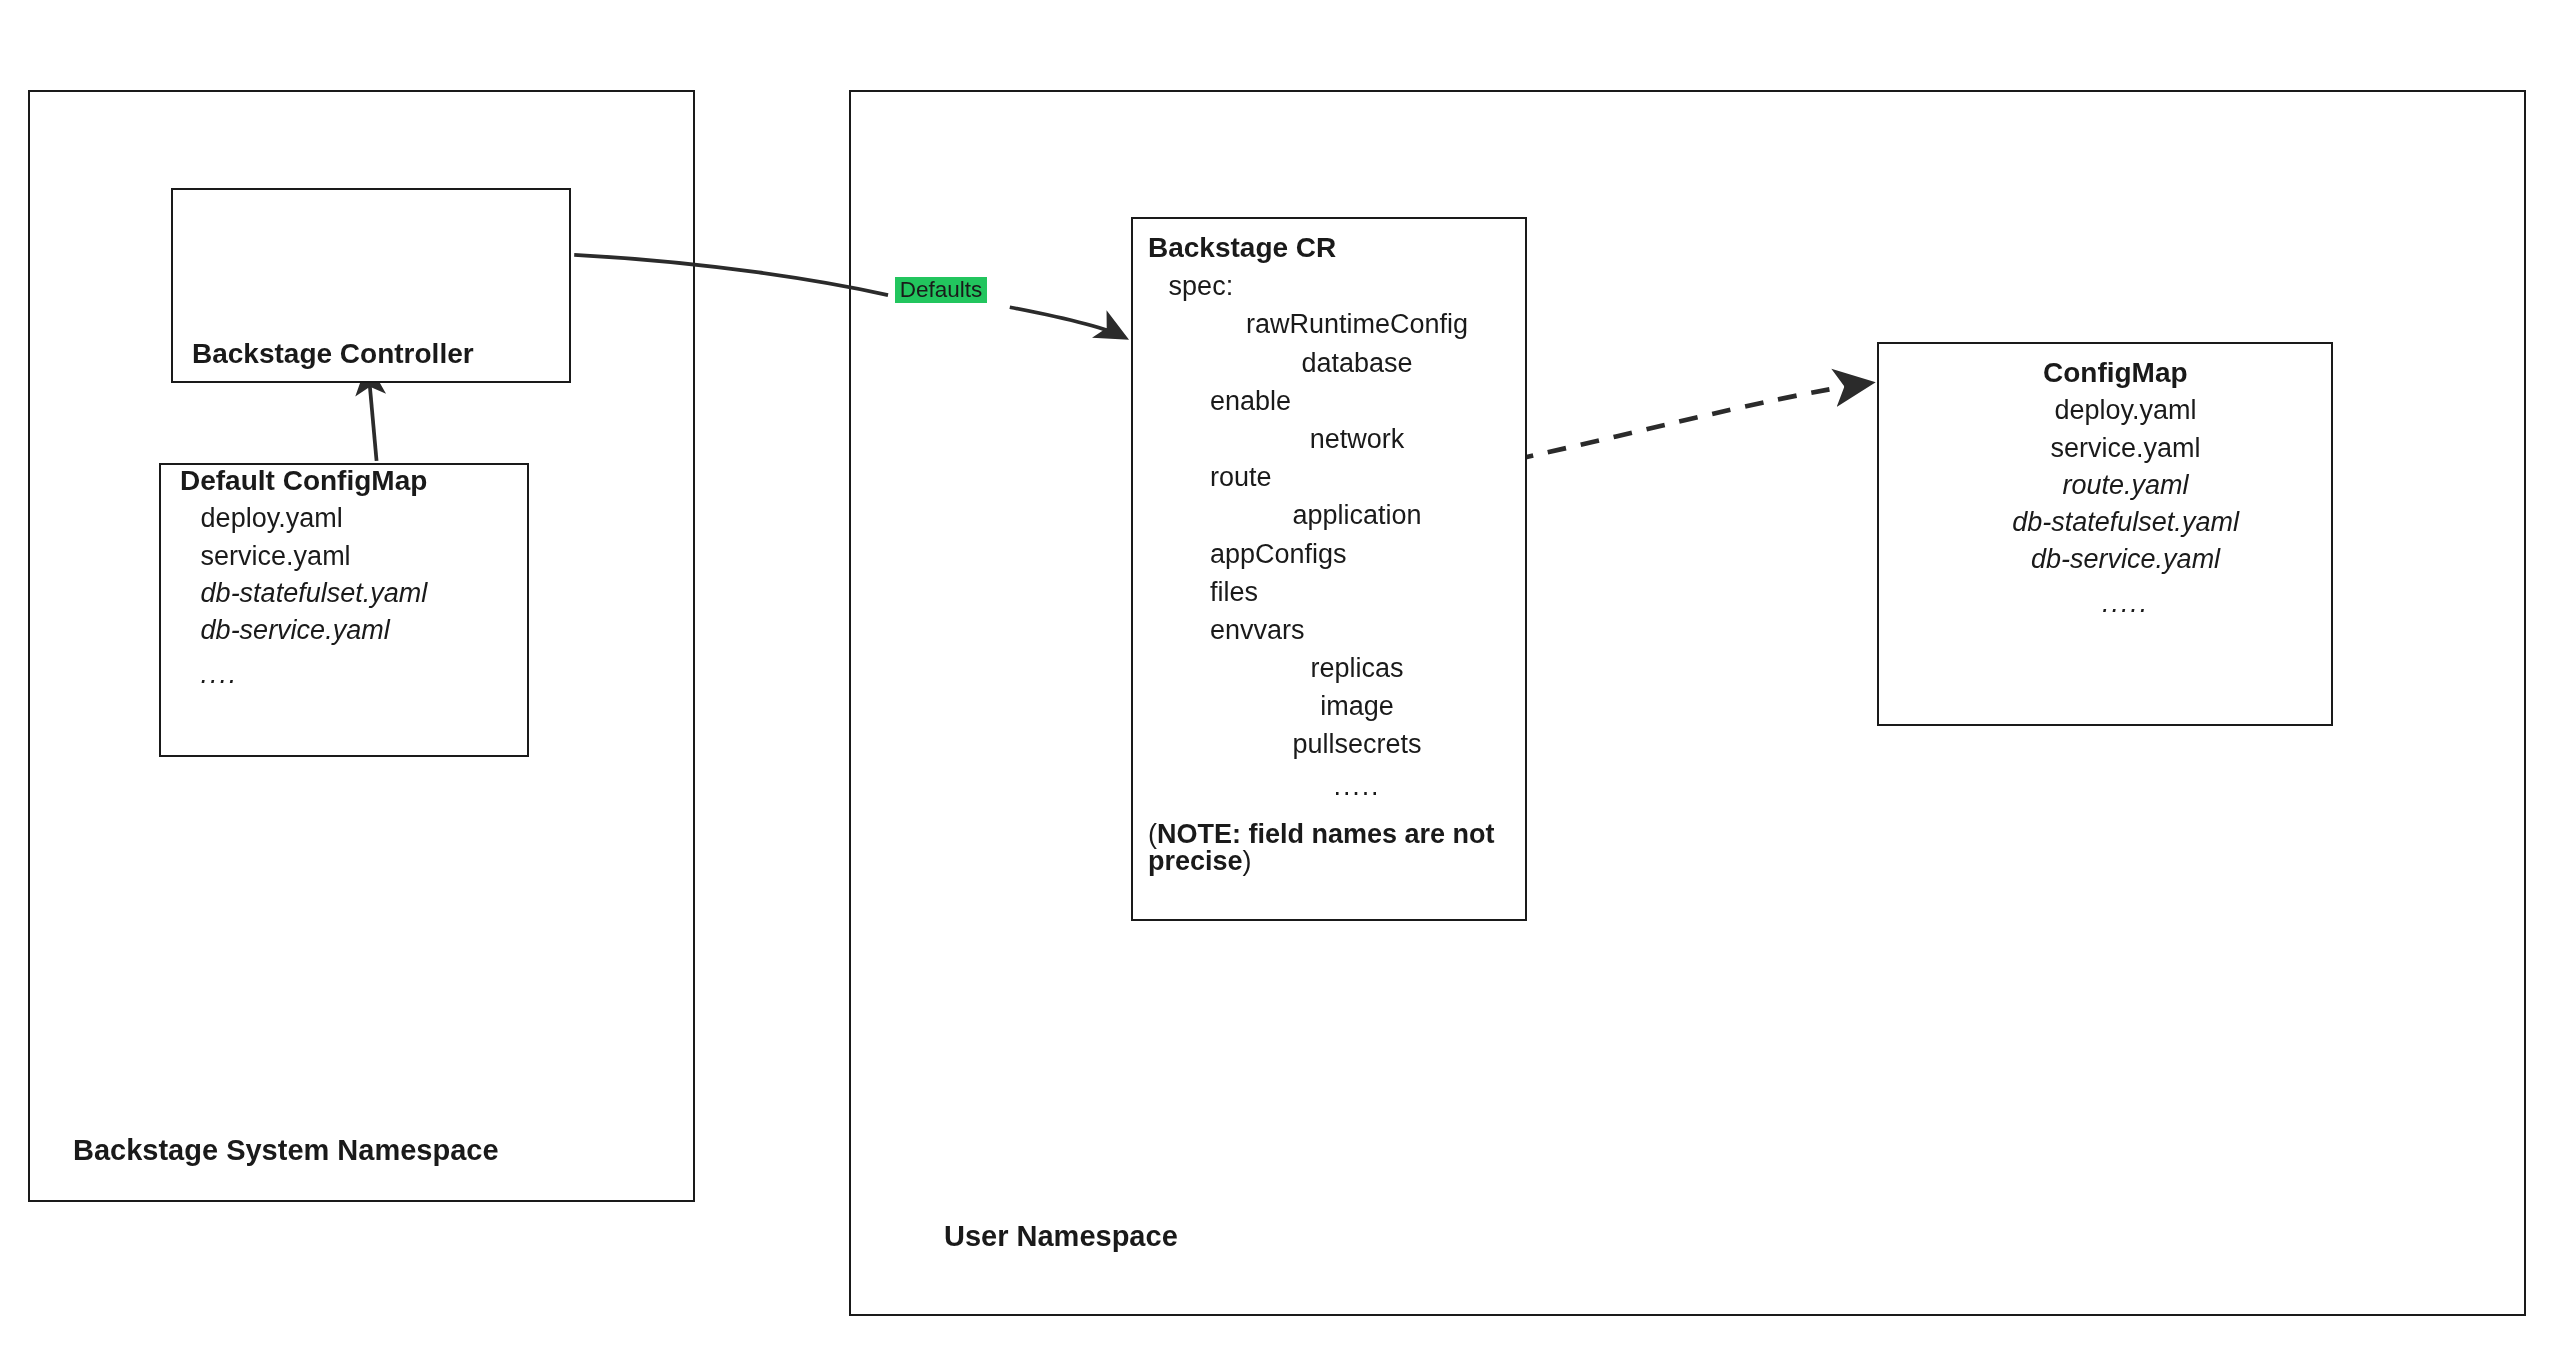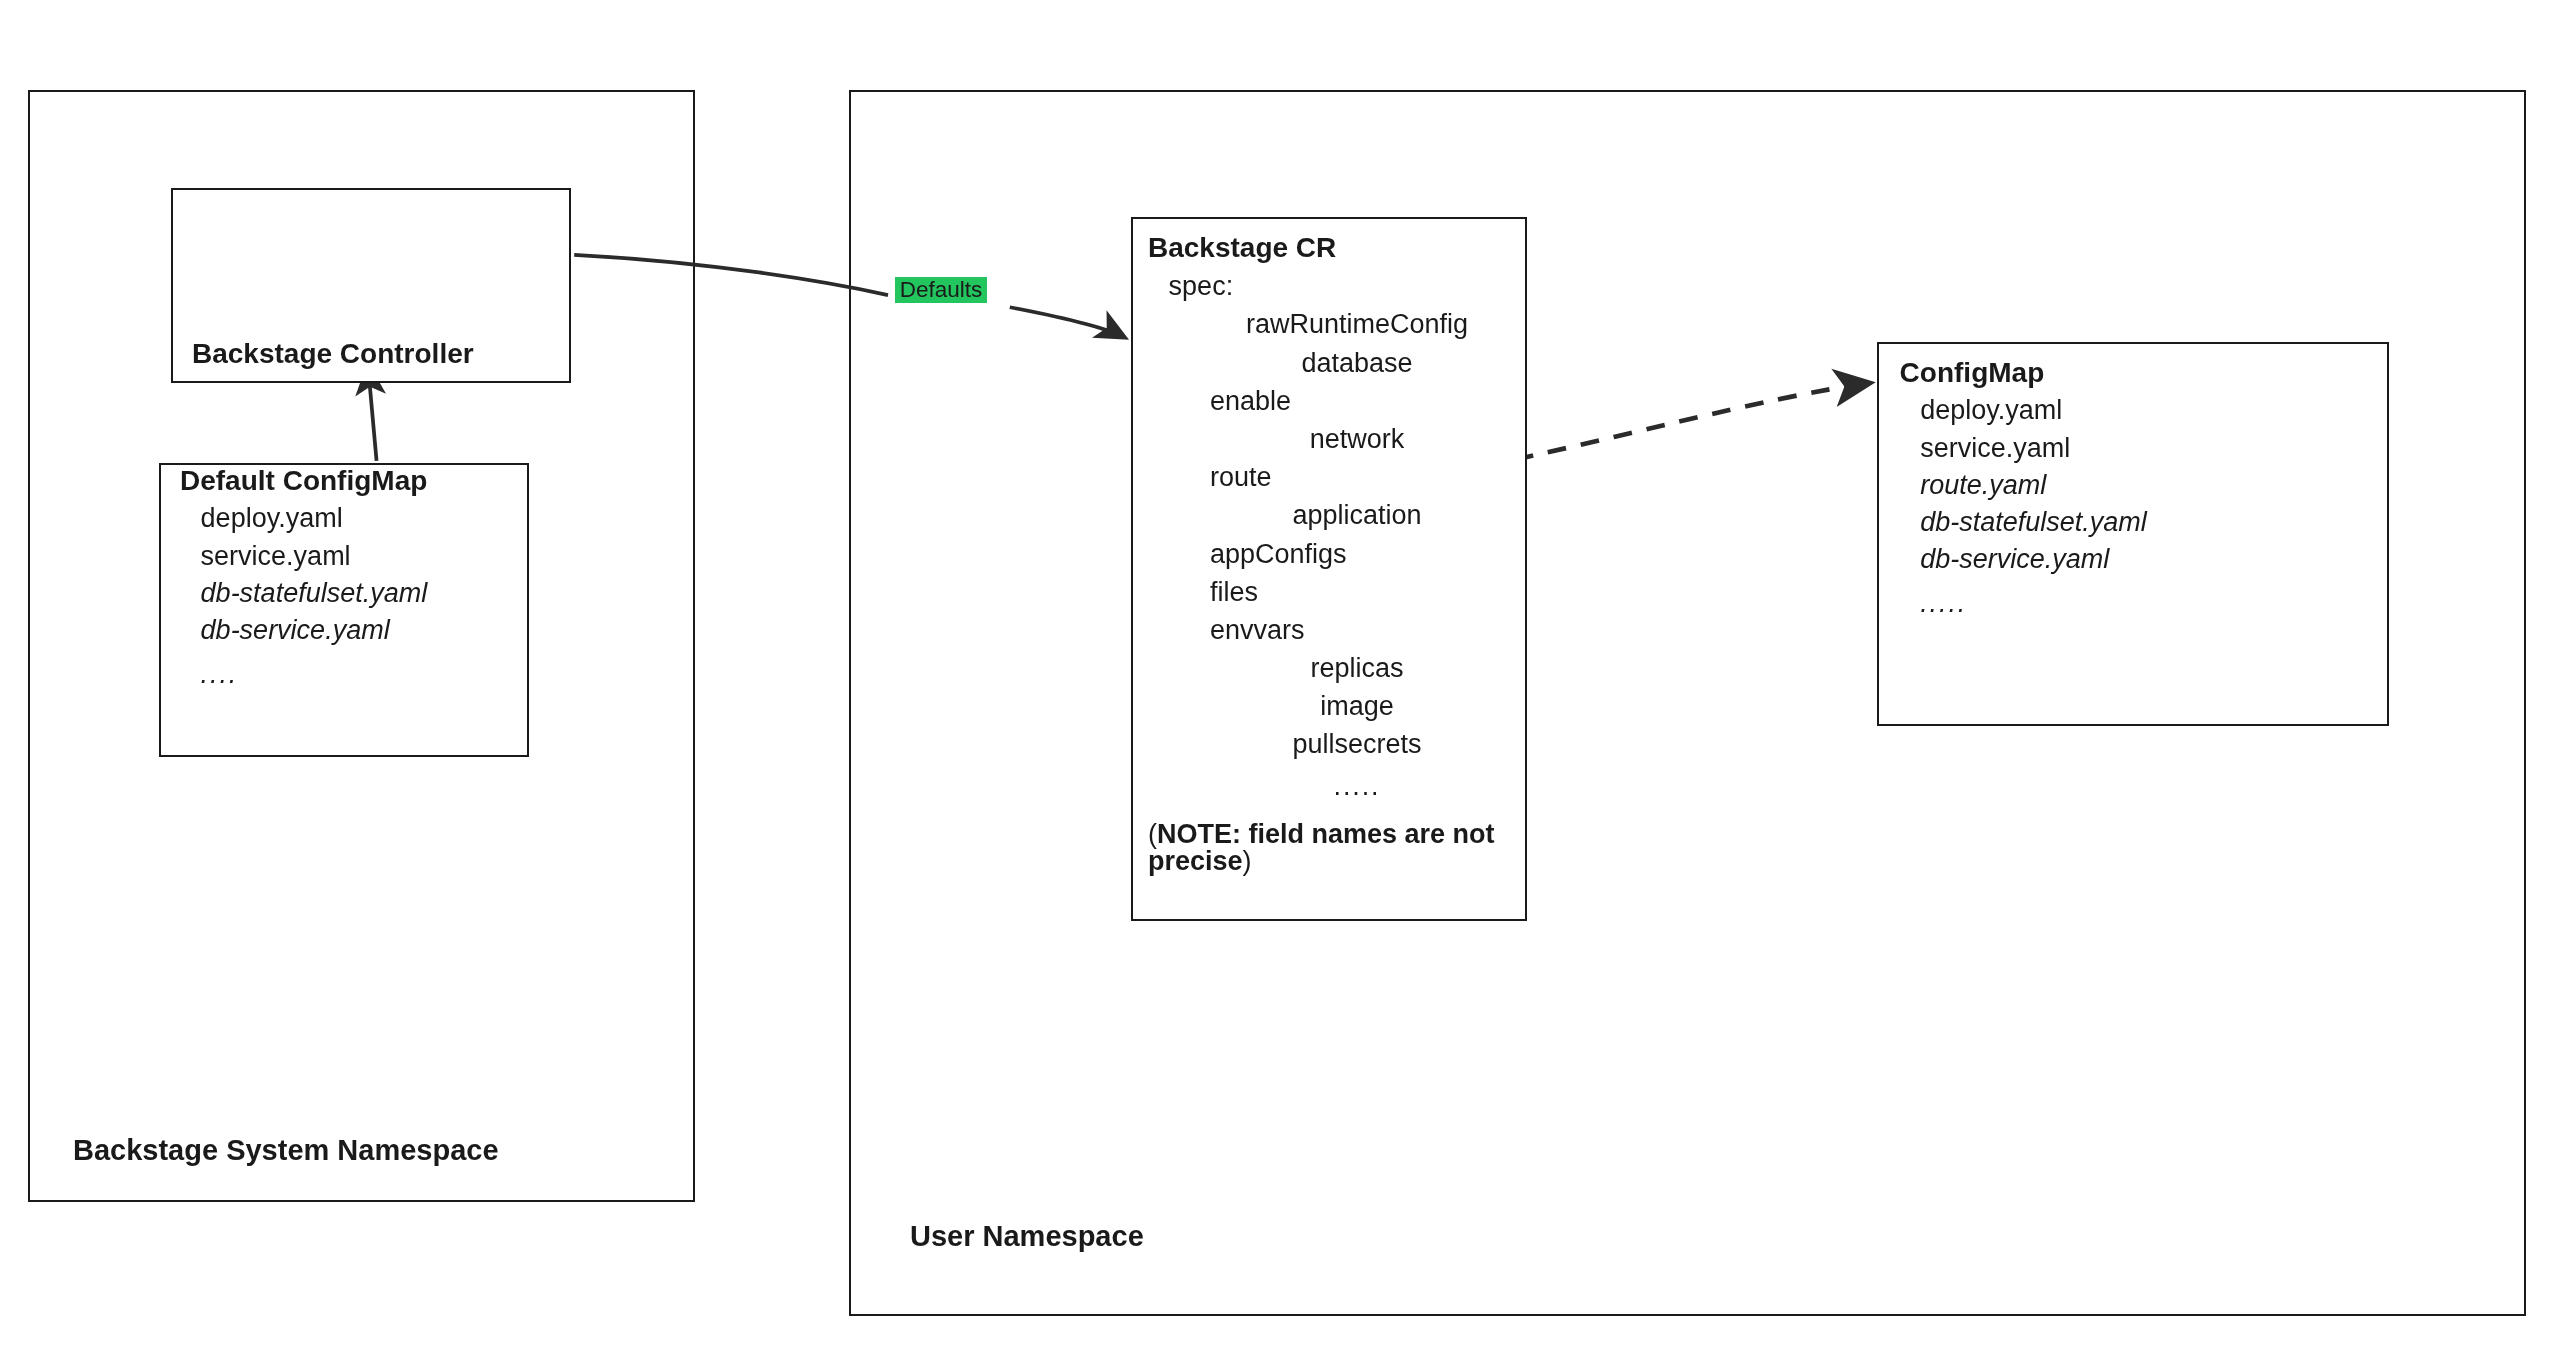--- a/index.html
+++ b/index.html
@@ -78,36 +78,37 @@
   }
   #cr-box .node-line,
   #cr-box .node-title { margin-bottom: 11.2px; }
   #cr-note {
     font-size: 27px;
     line-height: 1.0;
     margin-top: 21px;
   }
   #cr-note b { font-weight: bold; }
   #configmap-box {
-    left: 1877px; top: 342px; width: 512px; height: 384px;
+    left: 1877px; top: 342px; width: 456px; height: 384px;
     padding: 15px 0 0 20.6px;
+    text-align: center;
   }
   #configmap-box .node-line,
   #configmap-box .node-title { margin-bottom: 10.3px; }
   #edge-label-defaults {
     position: absolute;
     left: 895px;
     top: 277px;
     font-size: 22.5px;
     background: #22c55e;
     padding: 0 4.7px;
     white-space: nowrap;
   }
   #left-ns-label { left: 73px; top: 1135px; }
-  #right-ns-label { left: 910px; top: 1221px; }
+  #right-ns-label { left: 944px; top: 1221px; }
 </style>
 </head>
 <body>
 
 <div id="canvas">
 
   <div class="ns-box" id="left-ns" style="left:28px; top:90px; width:667px; height:1112px;"></div>
   <div class="ns-box" id="right-ns" style="left:849px; top:90px; width:1677px; height:1226px;"></div>
 
   <div class="ns-label" id="left-ns-label">Backstage System Namespace</div>

